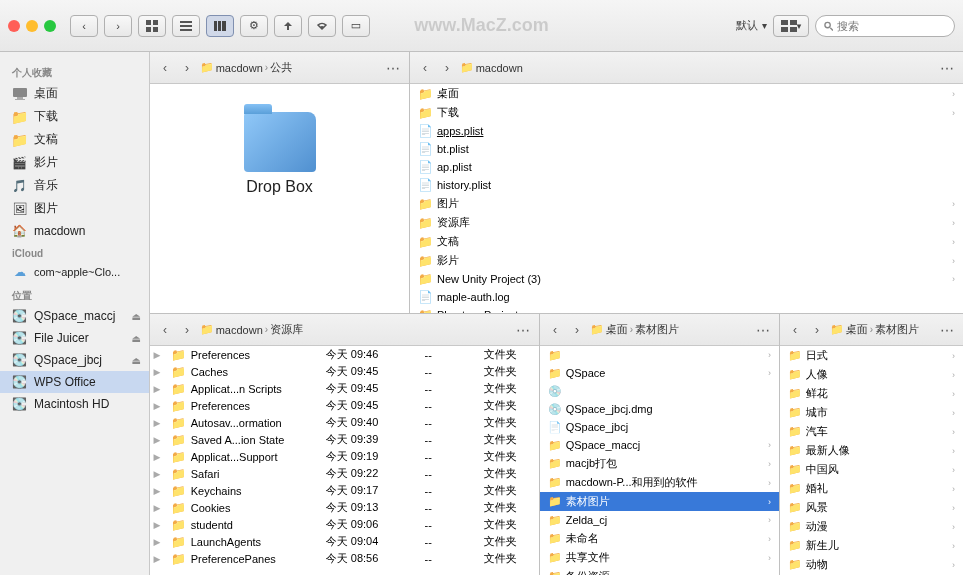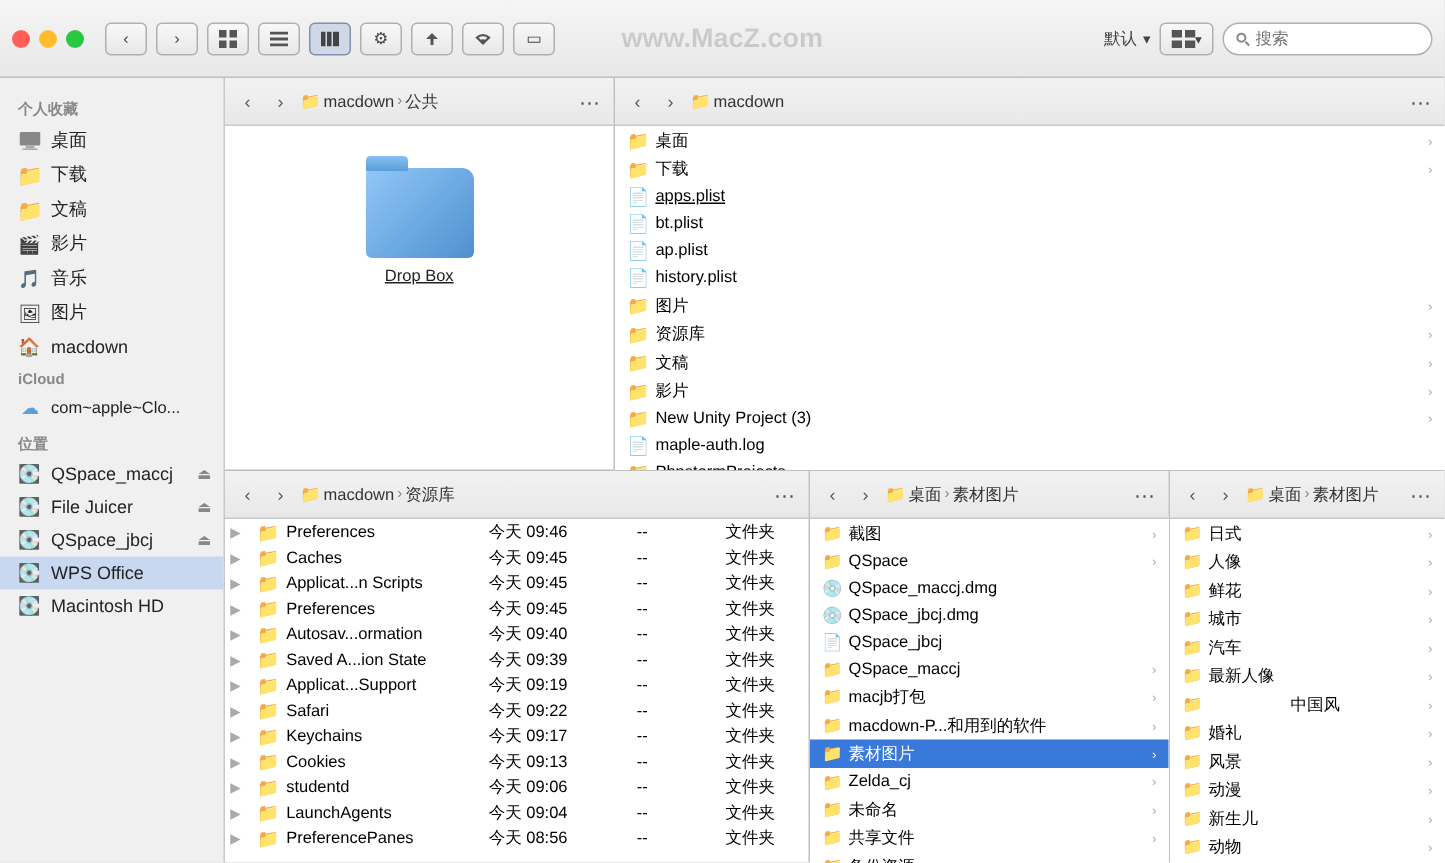--- a/index.html
+++ b/index.html
@@ -196,21 +196,21 @@
     }
     .icon-item {
       display: flex;
       flex-direction: column;
       align-items: center;
       gap: 6px;
       cursor: pointer;
       padding: 8px;
       border-radius: 6px;
     }
-    .icon-label { font-size: 11px; color: #222; text-align: center; text-decoration: underline; }
+    .icon-label { font-size: 16px; color: #222; text-align: center; }
     .half-pane {
       display: flex;
       flex-direction: column;
       flex: 1;
       overflow: hidden;
       border-right: 1px solid #c0c0c0;
     }
     .half-pane:last-child { border-right: none; }
 
     .col-list-item {
@@ -650,31 +650,29 @@
             <span class="breadcrumb-item">
               <span>素材图片</span>
             </span>
           </div>
           <button class="pane-menu-btn">⋯</button>
         </div>
         <div class="file-list">
           <div id="bottom-middle-items">
               <div class="col-list-item">
                 <span style="font-size:11px;">📁</span>
-    <span style="flex:1;overflow:hidden;text-overflow:ellipsis;white-space:nowrap;">截图</span>
     <span class="chevron-right">›</span>
               </div>
               <div class="col-list-item">
                 <span style="font-size:11px;">📁</span>
     <span style="flex:1;overflow:hidden;text-overflow:ellipsis;white-space:nowrap;">QSpace</span>
     <span class="chevron-right">›</span>
               </div>
               <div class="col-list-item">
                 <span style="font-size:11px;">💿</span>
-    <span style="flex:1;overflow:hidden;text-overflow:ellipsis;white-space:nowrap;">QSpace_maccj.dmg</span>
     </div>
               <div class="col-list-item">
                 <span style="font-size:11px;">💿</span>
     <span style="flex:1;overflow:hidden;text-overflow:ellipsis;white-space:nowrap;">QSpace_jbcj.dmg</span>
     </div>
               <div class="col-list-item">
                 <span style="font-size:11px;">📄</span>
     <span style="flex:1;overflow:hidden;text-overflow:ellipsis;white-space:nowrap;">QSpace_jbcj</span>
     </div>
               <div class="col-list-item">
@@ -764,21 +762,21 @@
     <span style="flex:1;">汽车</span>
     <span class="chevron-right">›</span>
               </div>
               <div class="col-list-item">
                 <span style="font-size:11px;">📁</span>
     <span style="flex:1;">最新人像</span>
     <span class="chevron-right">›</span>
               </div>
               <div class="col-list-item">
                 <span style="font-size:11px;">📁</span>
-    <span style="flex:1;text-align:center;">中国风</span>
+    <span style="flex:1;">中国风</span>
     <span class="chevron-right">›</span>
               </div>
               <div class="col-list-item">
                 <span style="font-size:11px;">📁</span>
     <span style="flex:1;">婚礼</span>
     <span class="chevron-right">›</span>
               </div>
               <div class="col-list-item">
                 <span style="font-size:11px;">📁</span>
     <span style="flex:1;">风景</span>

